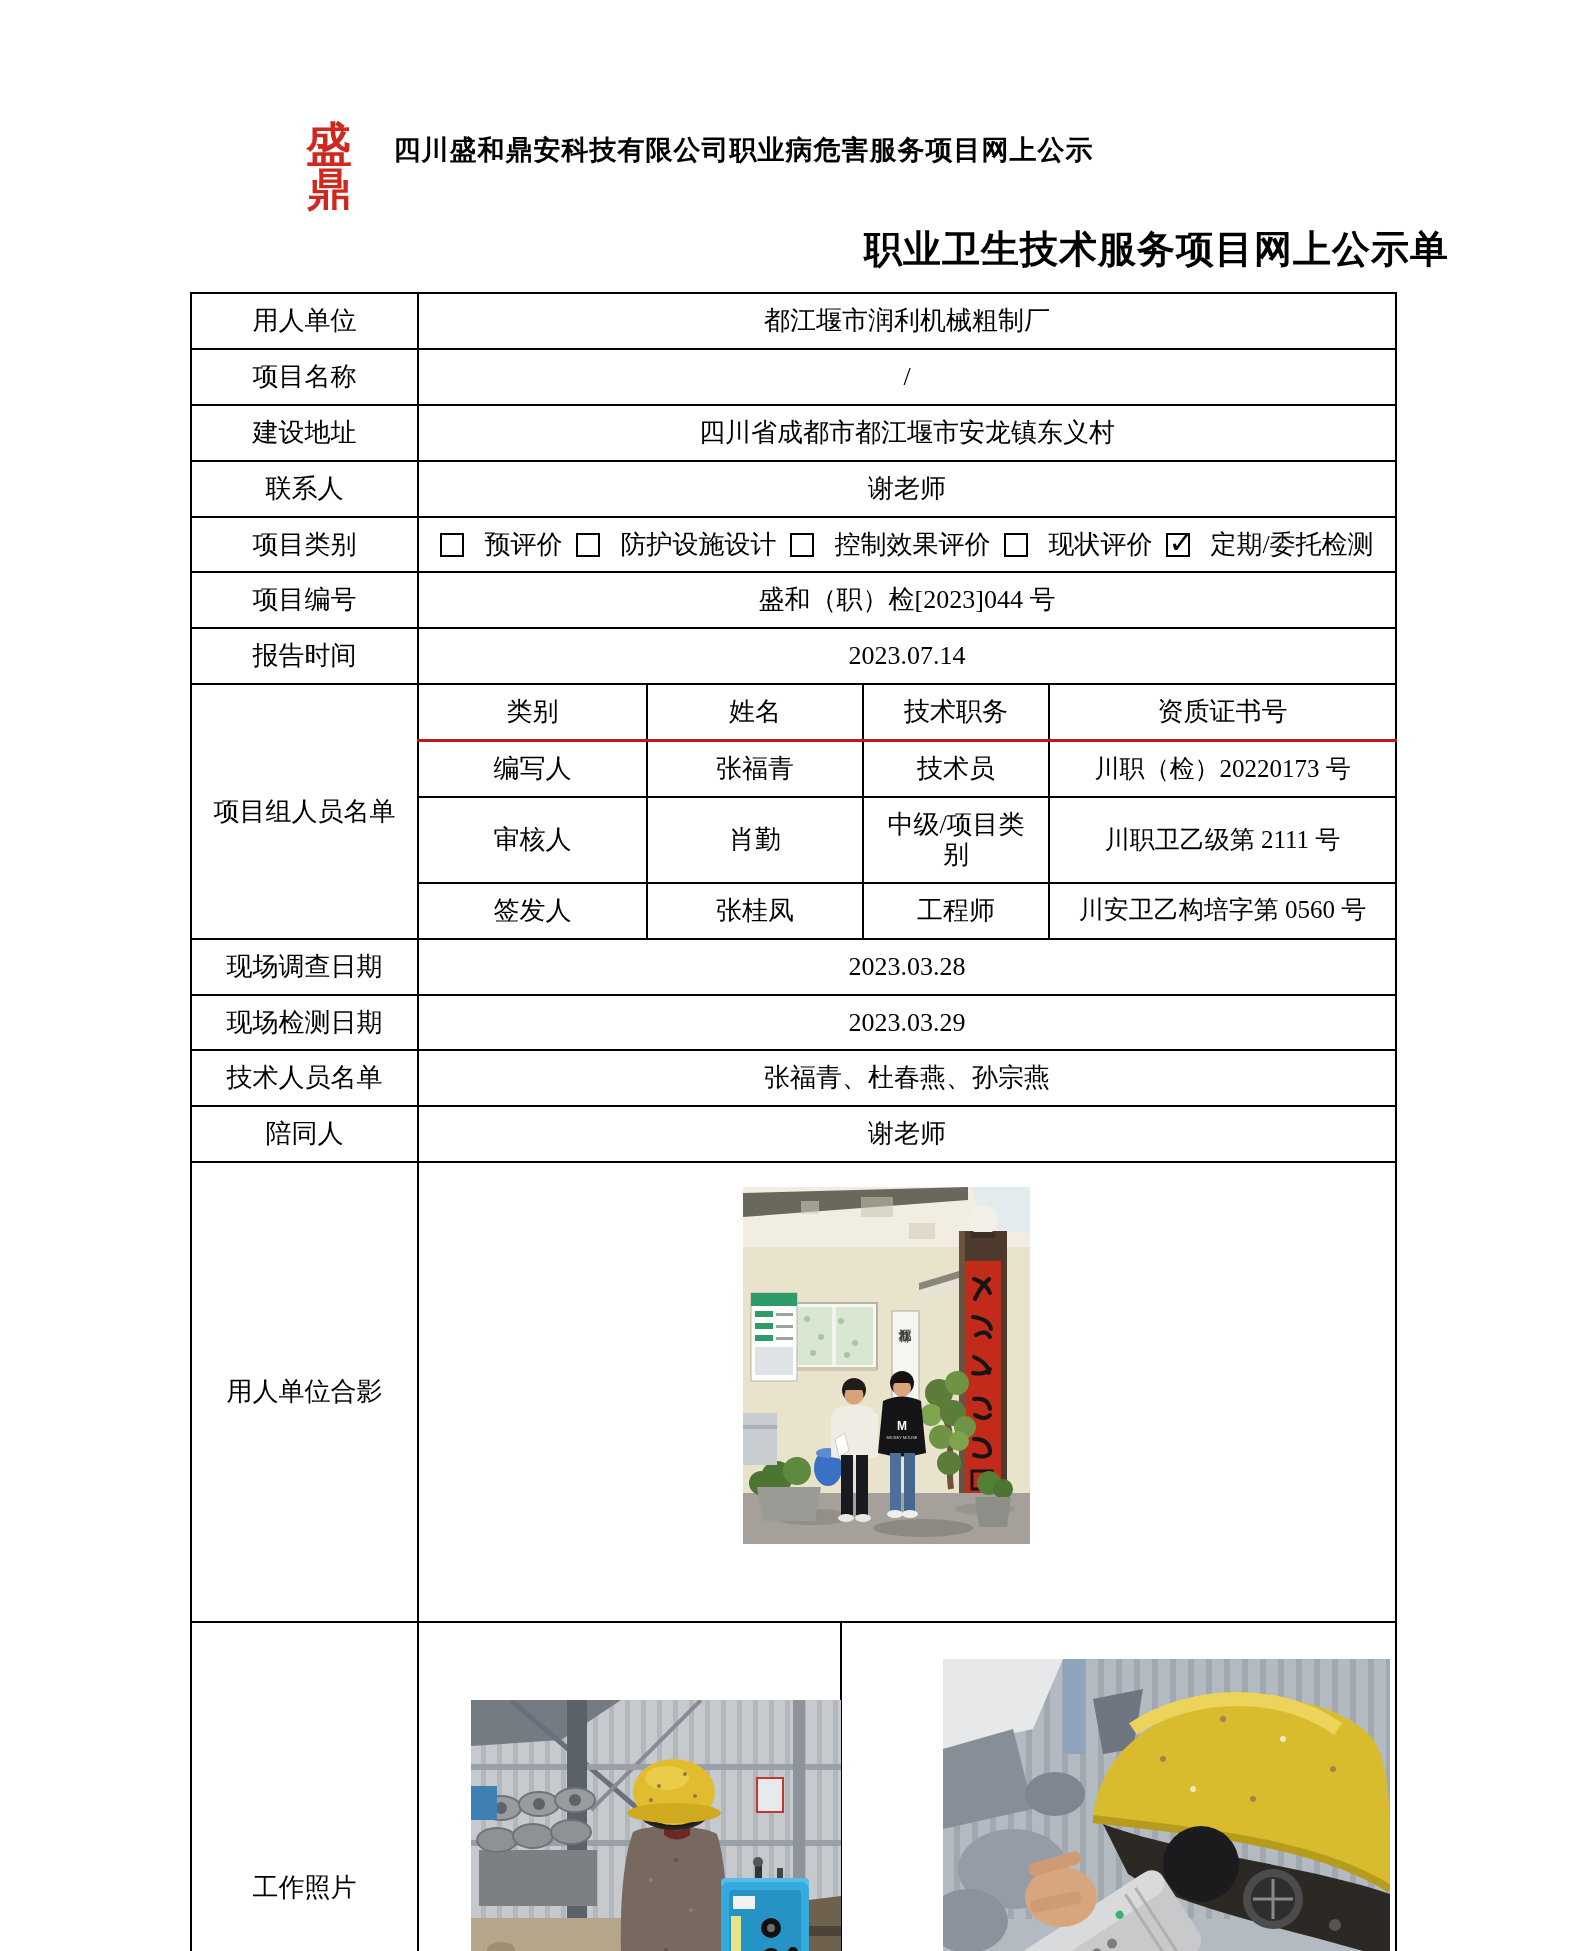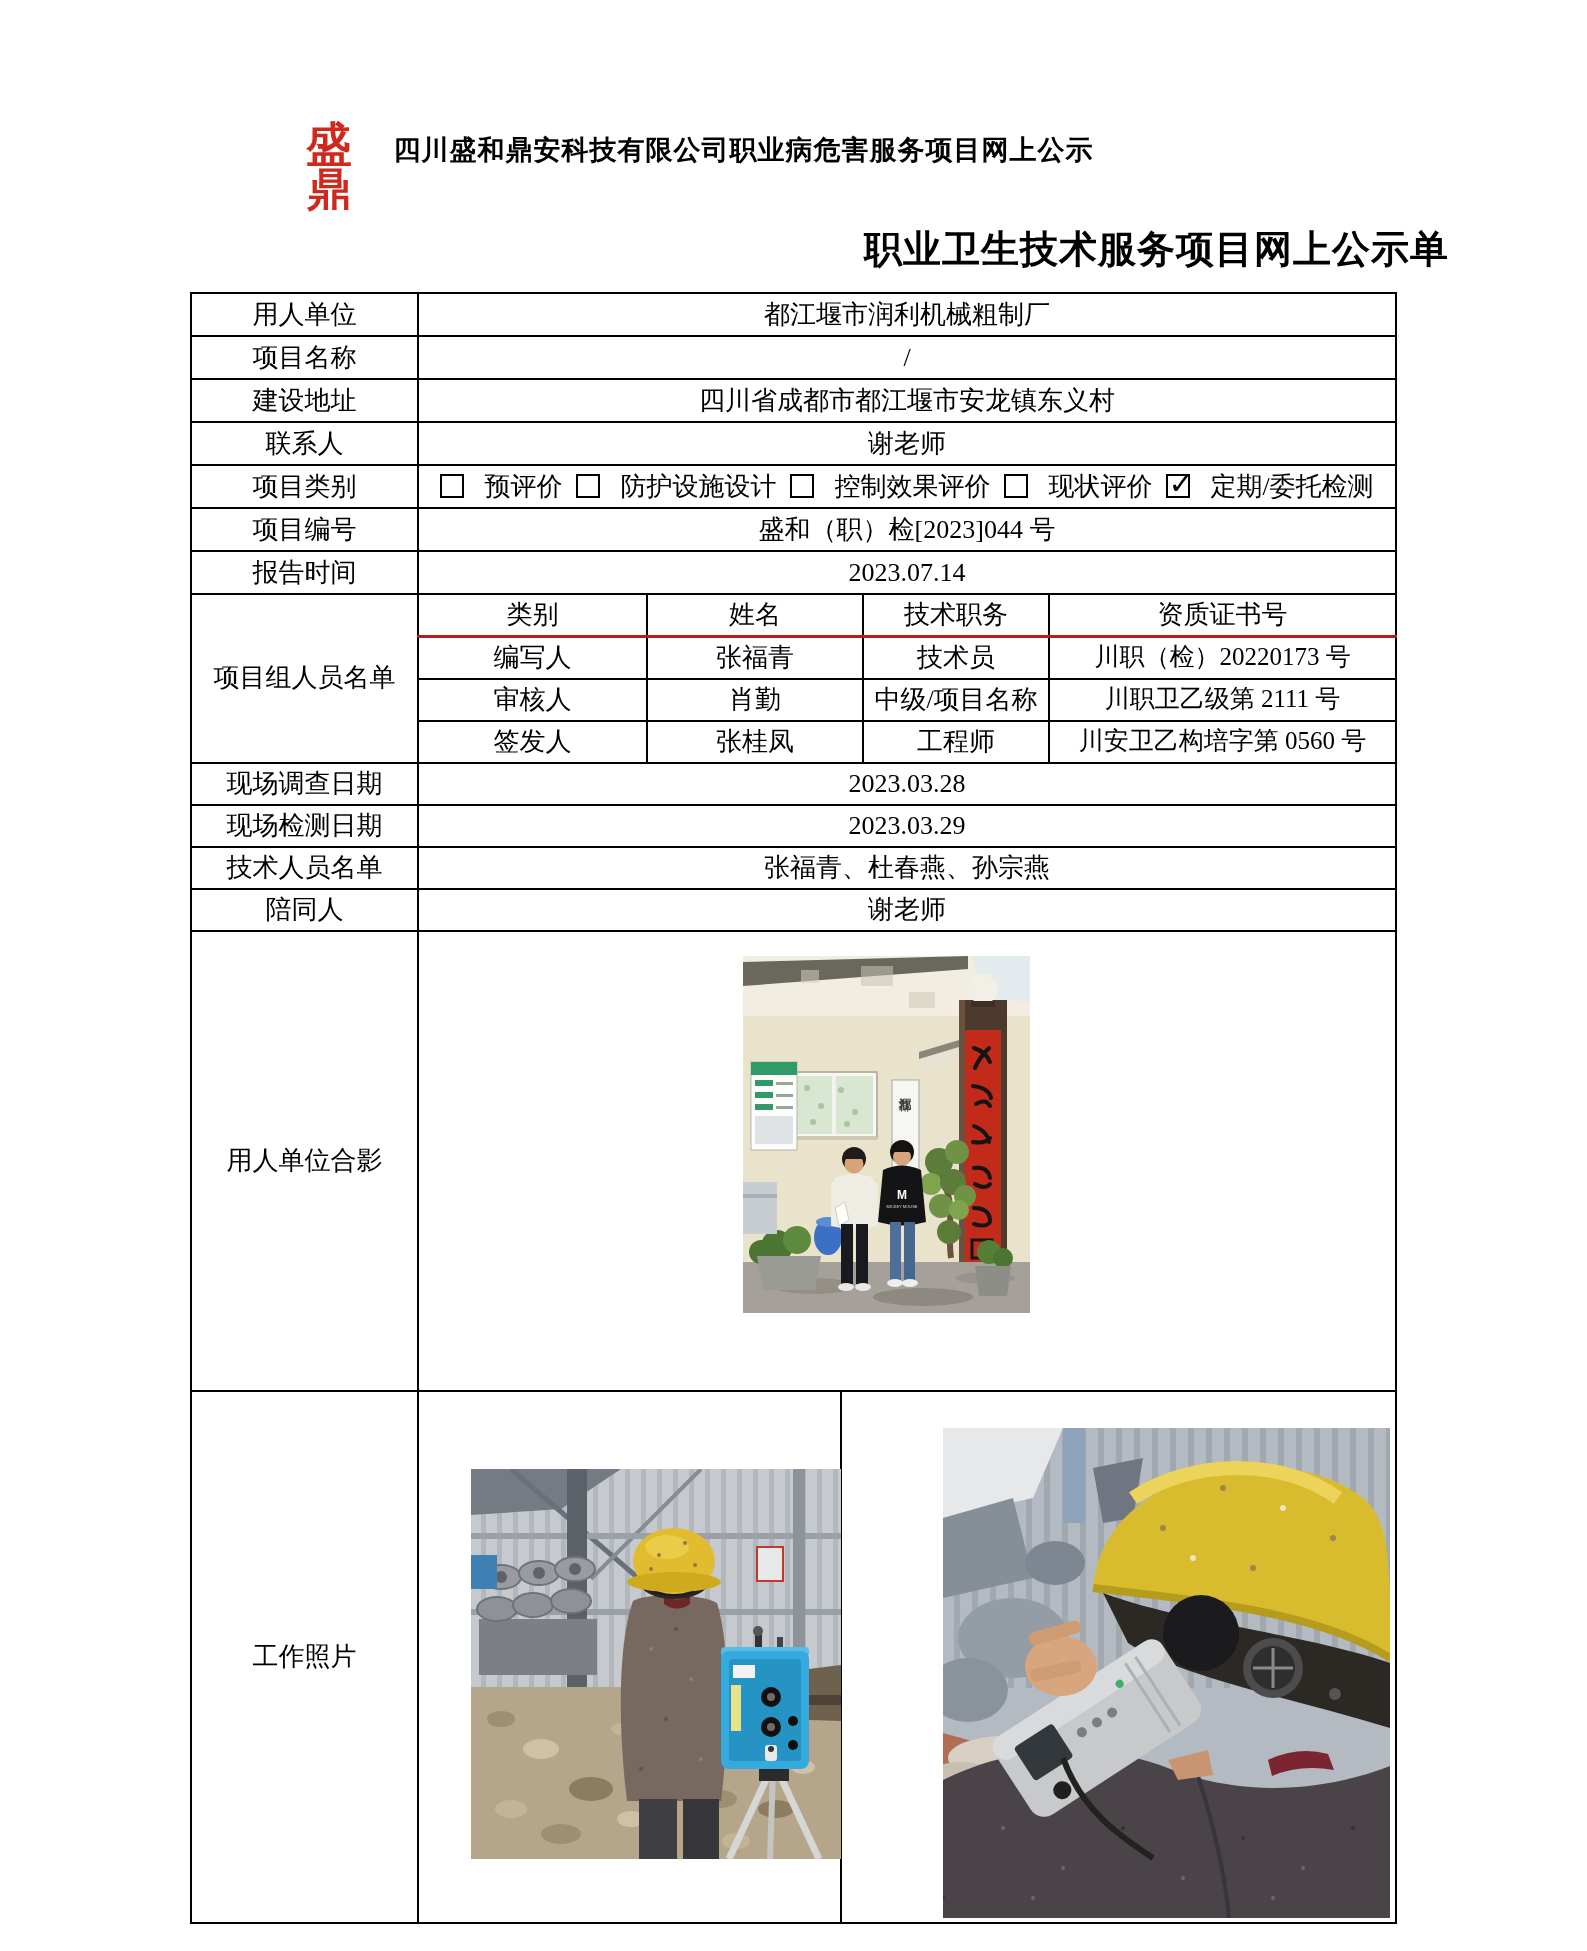--- a/index.html
+++ b/index.html
@@ -7,21 +7,21 @@
        font-family:"Liberation Serif","DejaVu Serif",serif;overflow:hidden}
   .logo{position:absolute;left:290px;top:120px}
   .logo text{font-family:"Liberation Serif","DejaVu Serif",serif;font-weight:bold}
   .header-note{position:absolute;left:0;top:132px;width:1487px;text-align:center;
                font-size:27px;font-weight:bold;letter-spacing:1px}
   .page-title{position:absolute;left:0;top:224px;width:1449px;text-align:right;
               font-size:38px;font-weight:bold;letter-spacing:1px}
   table.sheet{position:absolute;left:190px;top:292px;width:1205px;
               border-collapse:collapse;table-layout:fixed}
   .sheet td{border:2px solid #000;text-align:center;vertical-align:middle;
-            font-size:26px;line-height:1.15;padding:5px;overflow:hidden}
+            font-size:26px;line-height:1.15;padding:12px;overflow:hidden}
   tr.r{height:43px}
   tr.r2{height:42px}
   td.cert{font-size:25px}
   .cat-opts{display:flex;justify-content:center;align-items:center;gap:14px;font-size:26px;white-space:nowrap}
   .opt{display:flex;align-items:center;gap:20px}
   .chk{position:relative;display:inline-block;width:20px;height:20px;border:2px solid #000;flex:none}
   .chk[data-checked="true"]::before{content:"✓";position:absolute;left:0;top:-9px;font-size:30px;
        font-weight:bold;font-family:"DejaVu Sans","Liberation Sans",sans-serif}
   tr.subhead td{border-bottom:3px solid #b91c1c}
   tr.photo-row-1{height:460px}
@@ -120,21 +120,21 @@
   </tr>
   <tr class="r2">
     <td>编写人</td>
     <td>张福青</td>
     <td>技术员</td>
     <td class="cert">川职（检）20220173 号</td>
   </tr>
   <tr class="r2">
     <td>审核人</td>
     <td>肖勤</td>
-    <td>中级/项目名称</td>
+    <td>中级/项目类别</td>
     <td class="cert">川职卫乙级第 2111 号</td>
   </tr>
   <tr class="r2">
     <td>签发人</td>
     <td>张桂凤</td>
     <td>工程师</td>
     <td class="cert">川安卫乙构培字第 0560 号</td>
   </tr>
 
   <tr class="r2">

